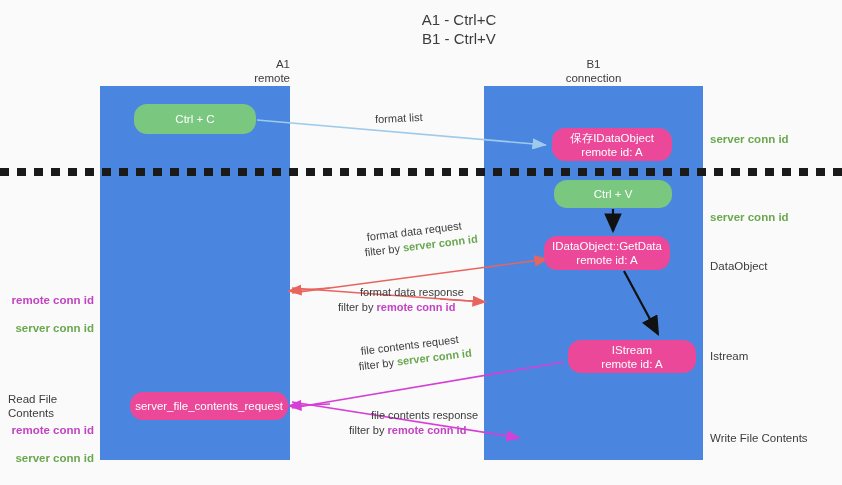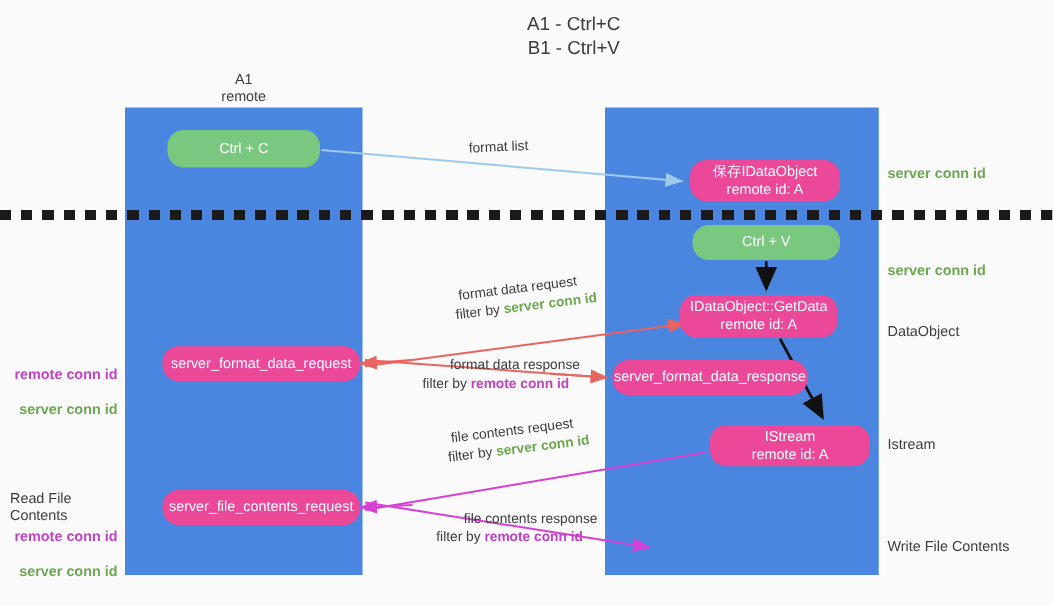--- a/index.html
+++ b/index.html
@@ -46,21 +46,21 @@
 
   
   .lane-head {
     position: absolute;
     text-align: center;
     font-size: 11.5px;
     line-height: 13.5px;
     color: #3c3c3c;
     white-space: pre-line;
   }
-  #lane-head-a1 { left: 100px; top: 58px; width: 190px; }
+  #lane-head-a1 { left: 100px; top: 58px; width: 190px; text-align: right; }
   #lane-head-b1 { left: 484px; top: 58px; width: 219px; }
 
   
   .lane {
     position: absolute;
     background: #4a86e0;
   }
   #lane-a1 { left: 100px; top: 86px; width: 190px; height: 374px; }
   #lane-b1 { left: 484px; top: 86px; width: 219px; height: 374px; }
 
@@ -196,29 +196,29 @@
     <line x1="292" y1="402" x2="520" y2="438" stroke="#d63fd6" stroke-width="1.6" marker-end="url(#ah-magenta)"></line>
   </svg>
 
   <div class="divider"></div>
 
   <div class="title" id="page-title">A1 - Ctrl+C
 B1 - Ctrl+V</div>
 
   <div class="lane-head" id="lane-head-a1">A1
 remote</div>
+  <div class="lane-head" id="lane-head-b1">B1
+connection</div>
 
   <div class="node green" id="node-ctrl-c">Ctrl + C</div>
   <div class="node orange" id="node-save-idataobject">保存IDataObject
 remote id: A</div>
   <div class="node green" id="node-ctrl-v">Ctrl + V</div>
   <div class="node orange" id="node-getdata">IDataObject::GetData
 remote id: A</div>
-  <div class="node orange" id="node-fmt-req">server_format_data_request</div>
-  <div class="node orange" id="node-fmt-resp">server_format_data_response</div>
   <div class="node orange" id="node-istream">IStream
 remote id: A</div>
   <div class="node orange" id="node-file-req">server_file_contents_request</div>
 
   <div class="anno green" id="anno-server-conn-1">server conn id</div>
   <div class="anno green" id="anno-server-conn-2">server conn id</div>
   <div class="anno plain" id="anno-dataobject">DataObject</div>
   <div class="anno plain" id="anno-istream">Istream</div>
   <div class="anno plain" id="anno-write-files">Write File Contents</div>
 

